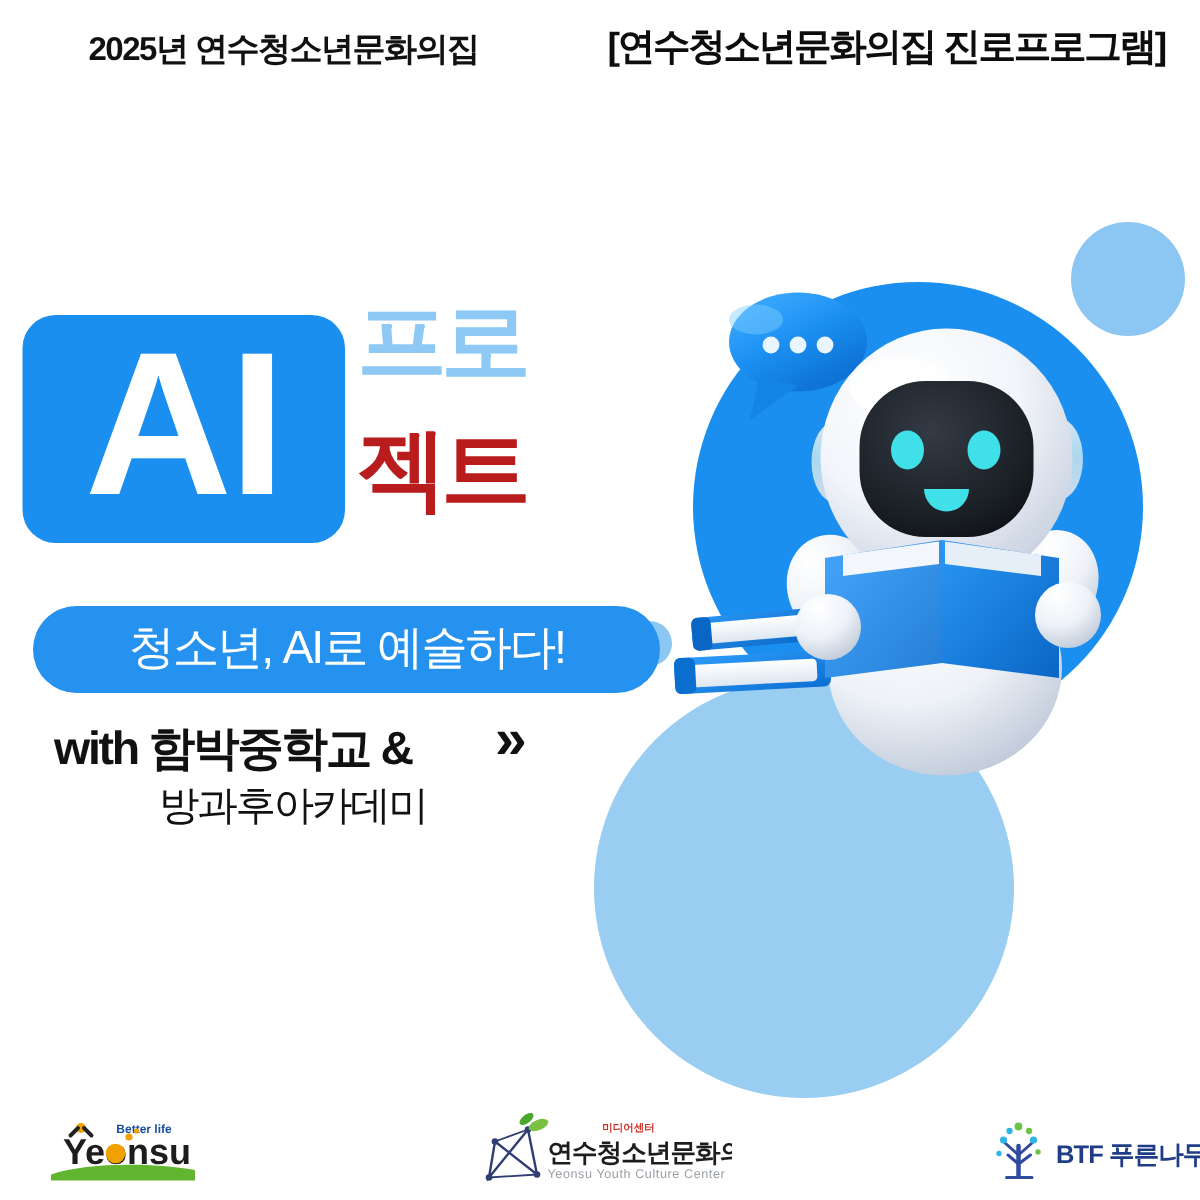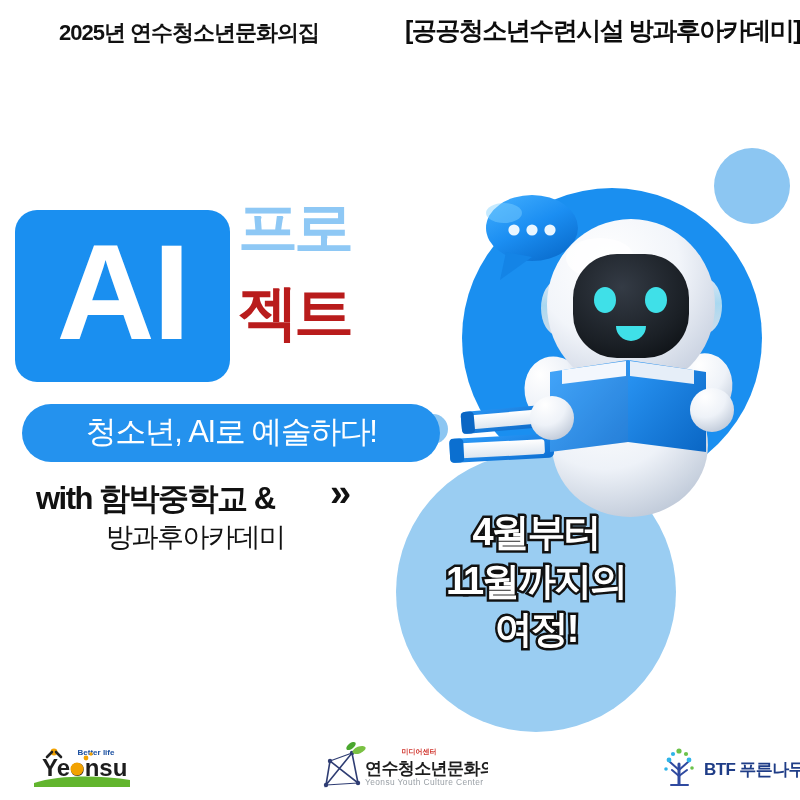--- a/index.html
+++ b/index.html
@@ -45,21 +45,21 @@
   .circle-bottom {
     position:absolute; left:396px; top:452px;
     width:280px; height:280px; border-radius:50%;
     background:#9ACDF2;
   }
 
   
   .title-block { position:absolute; left:0; top:0; width:460px; height:800px; }
   .ai-box {
     position:absolute; left:15px; top:210px;
-    width:215px; height:172px;
+    width:215px; height:152px;
     background:#1a8ff0;
     border-radius:22px;
     display:flex; align-items:center; justify-content:center;
   }
   .ai-text {
     color:#ffffff; font-size:136px; font-weight:bold;
     letter-spacing:-2px; line-height:1;
     font-family:"Liberation Sans", sans-serif;
     transform:translateY(-4px);
   }
@@ -129,21 +129,21 @@
   .logo-center { left:318px; }
   .logo-btf    { left:660px; }
 </style>
 </head>
 <body>
 
 <div class="poster">
 
   <div class="header">
     <div class="hdr-left">2025년 연수청소년문화의집</div>
-    <div class="hdr-right">[공공청소년수련시설 방과후아카데미]</div>
+    <div class="hdr-right">[연수청소년문화의집 진로프로그램]</div>
   </div>
 
   <div class="circle-main"></div>
   <div class="circle-accent-tr"></div>
   <div class="circle-accent-sm"></div>
   <div class="circle-bottom"></div>
 
   <div class="robot">
     <svg width="350" height="360" viewBox="0 0 350 360" xmlns="http://www.w3.org/2000/svg">
       <defs>
@@ -254,25 +254,20 @@
   <div class="pill">
     <span class="pill-text">청소년, AI로 예술하다!</span>
   </div>
 
   <div class="with-wrap">
     <div class="with-row1">with 함박중학교 &amp;</div>
     <div class="with-chev">»</div>
     <div class="with-row2">방과후아카데미</div>
   </div>
 
-  <div class="date-badge">
-    <div class="date-line">4월부터</div>
-    <div class="date-line">11월까지의</div>
-    <div class="date-line">여정!</div>
-  </div>
 
   <div class="footer">
 
     <div class="logo-slot logo-yeonsu">
       <svg width="120" height="50" viewBox="0 0 120 50" xmlns="http://www.w3.org/2000/svg">
         <text x="68" y="13" font-family="Liberation Sans, sans-serif" font-size="8" font-weight="bold" fill="#1a4fa0" text-anchor="middle">Better life</text>
         <circle cx="26" cy="10" r="3.4" fill="#f2a200"></circle>
         <path d="M19 15 l5 -5 M33 15 l-5 -5" stroke="#222" stroke-width="2.6" stroke-linecap="round"></path>
         <circle cx="58" cy="16" r="2.4" fill="#f2a200"></circle>
         <circle cx="63" cy="12" r="1.7" fill="#f2a200"></circle>

